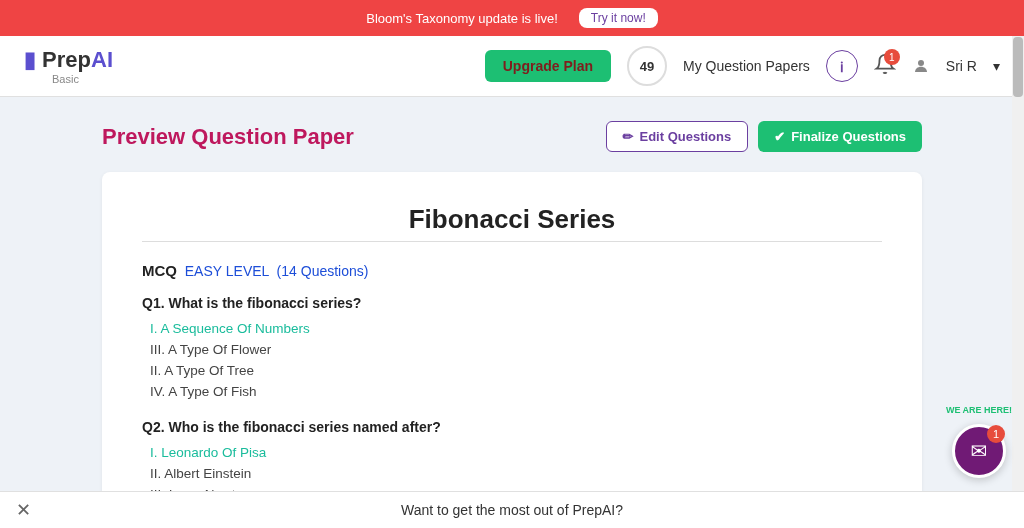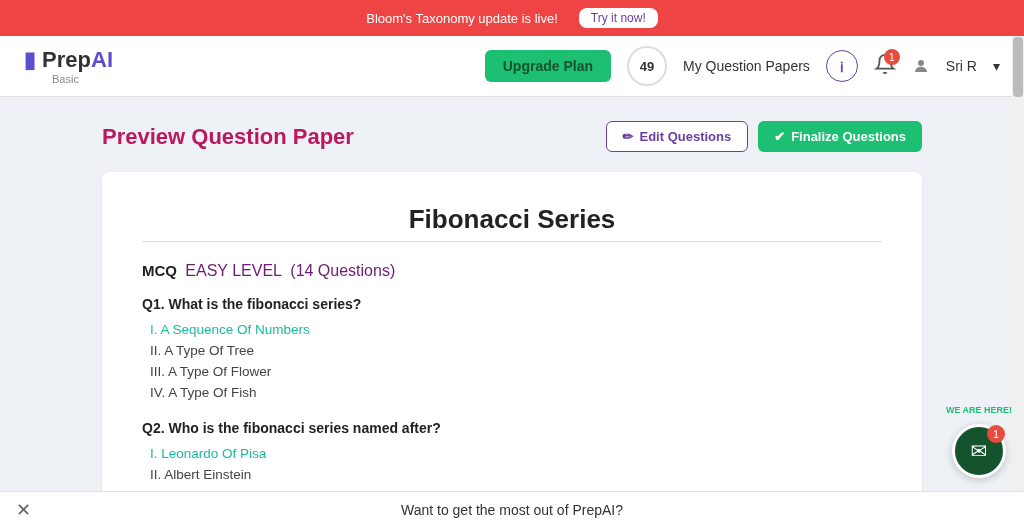--- a/index.html
+++ b/index.html
@@ -57,21 +57,21 @@
     }
     .logo-text { color: #333; font-weight: 700; }
     .logo-text span { color: #5b4fcf; }
     .basic-label {
       font-size: 11px;
       color: #888;
       margin-left: 28px;
     }
     .upgrade-btn {
       background: #1dbf73;
-      color: #14532d;
+      color: #7f1d1d;
       border: none;
       border-radius: 6px;
       padding: 8px 18px;
       font-size: 14px;
       font-weight: 600;
       cursor: pointer;
     }
     .timer-circle {
       width: 40px;
       height: 40px;
@@ -200,21 +200,21 @@
       border: none;
       border-top: 1px solid #ddd;
       margin-bottom: 20px;
     }
     .section-header {
       font-size: 14px;
       color: #555;
       margin-bottom: 16px;
     }
     .section-header strong { color: #222; font-weight: 700; font-size: 15px; }
-    .section-header .level { color: #701a75; font-size: 16px; }
+    .section-header .level { color: #1d4ed8; font-size: 14px; }
 
     .question-block {
       margin-bottom: 20px;
     }
     .question-text {
       font-size: 14px;
       font-weight: 600;
       color: #222;
       margin-bottom: 10px;
     }
@@ -282,21 +282,21 @@
       margin: 1px;
     }
 
     
     .chat-bubble {
       position: fixed;
       bottom: 48px;
       right: 20px;
       width: 54px;
       height: 54px;
-      background: #14532d;
+      background: #701a75;
       border-radius: 50%;
       display: flex;
       align-items: center;
       justify-content: center;
       color: white;
       font-size: 20px;
       cursor: pointer;
       border: 3px solid white;
       box-shadow: 0 2px 8px rgba(0,0,0,0.2);
     }
@@ -390,22 +390,22 @@
         &nbsp;(<span>14 Questions</span>)
       </span>
     </div>
 
     <div class="question-block">
       <div class="question-text">
         <span>Q1.</span>
         <span>What is the fibonacci series?</span>
       </div>
       <div class="option correct">I. A Sequence Of Numbers</div>
+      <div class="option">III. A Type Of Flower</div>
       <div class="option">II. A Type Of Tree</div>
-      <div class="option">III. A Type Of Flower</div>
       <div class="option">IV. A Type Of Fish</div>
     </div>
 
     <div class="question-block">
       <div class="question-text">
         <span>Q2.</span>
         <span>Who is the fibonacci series named after?</span>
       </div>
       <div class="option correct">I. Leonardo Of Pisa</div>
       <div class="option">II. Albert Einstein</div>

